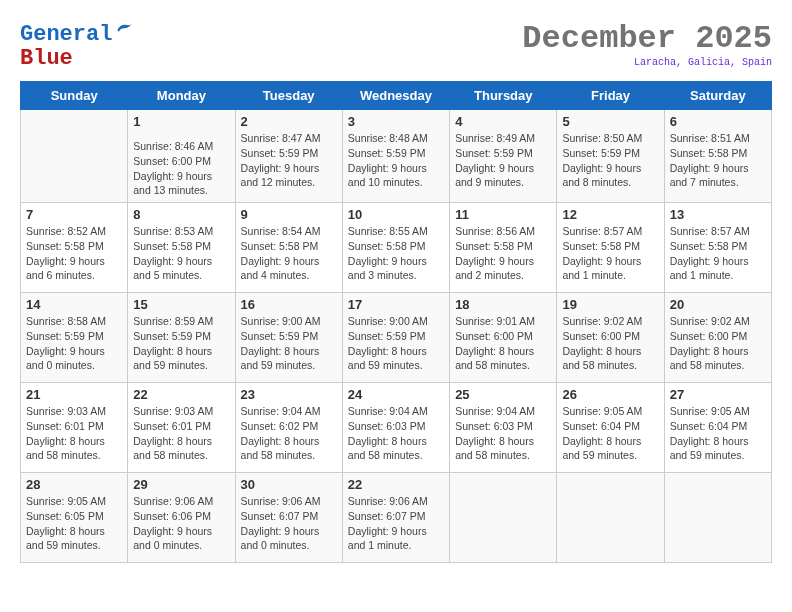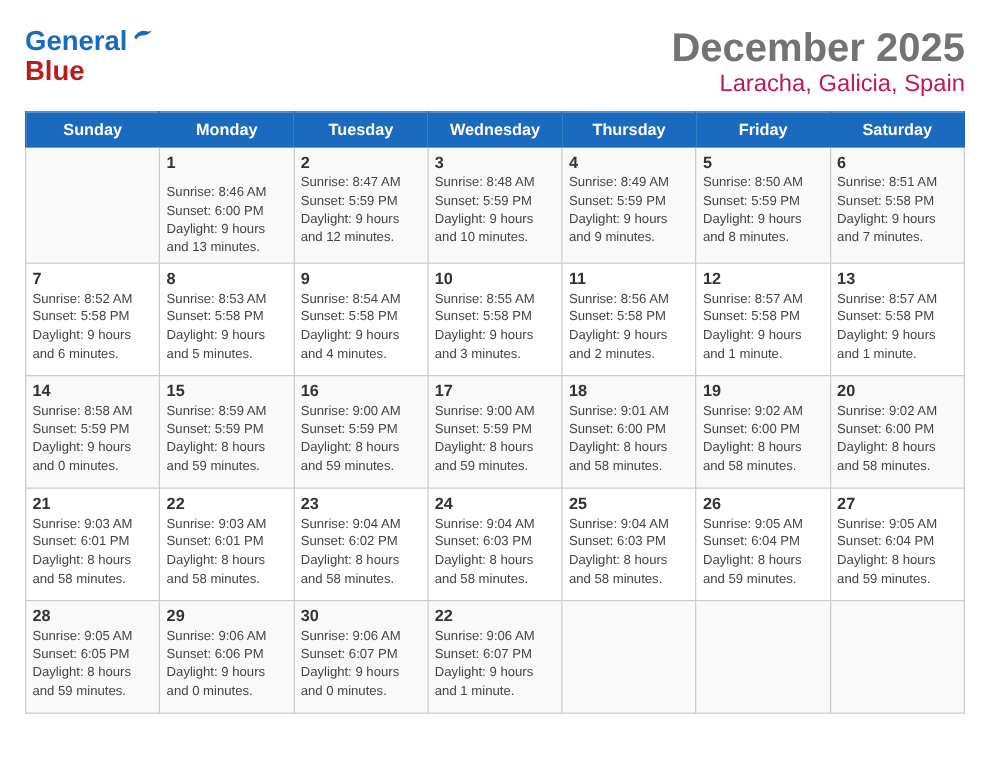--- a/index.html
+++ b/index.html
@@ -8,20 +8,21 @@
       background: #fff;
       width: 792px;
       min-height: 612px;
       padding: 20px;
     }
     .header {
       display: flex;
       justify-content: space-between;
       align-items: flex-start;
       margin-bottom: 10px;
+      font-family: Liberation Mono, monospace;
     }
     .logo {
       display: flex;
       align-items: center;
     }
     .logo-text {
       font-size: 22px;
       font-weight: bold;
       color: #333;
       line-height: 1.1;
@@ -36,22 +37,22 @@
     }
     .title-block {
       text-align: right;
     }
     .month-title {
       font-size: 32px;
       font-weight: bold;
       color: #737373;
     }
     .location {
-      font-size: 19px;
-      color: #be185d;
+      font-size: 10px;
+      color: #6d28d9;
     }
     table {
       width: 100%;
       border-collapse: collapse;
       table-layout: fixed;
     }
     thead th {
       background-color: #1a6abf;
       color: #ffffff;
       font-size: 13px;

